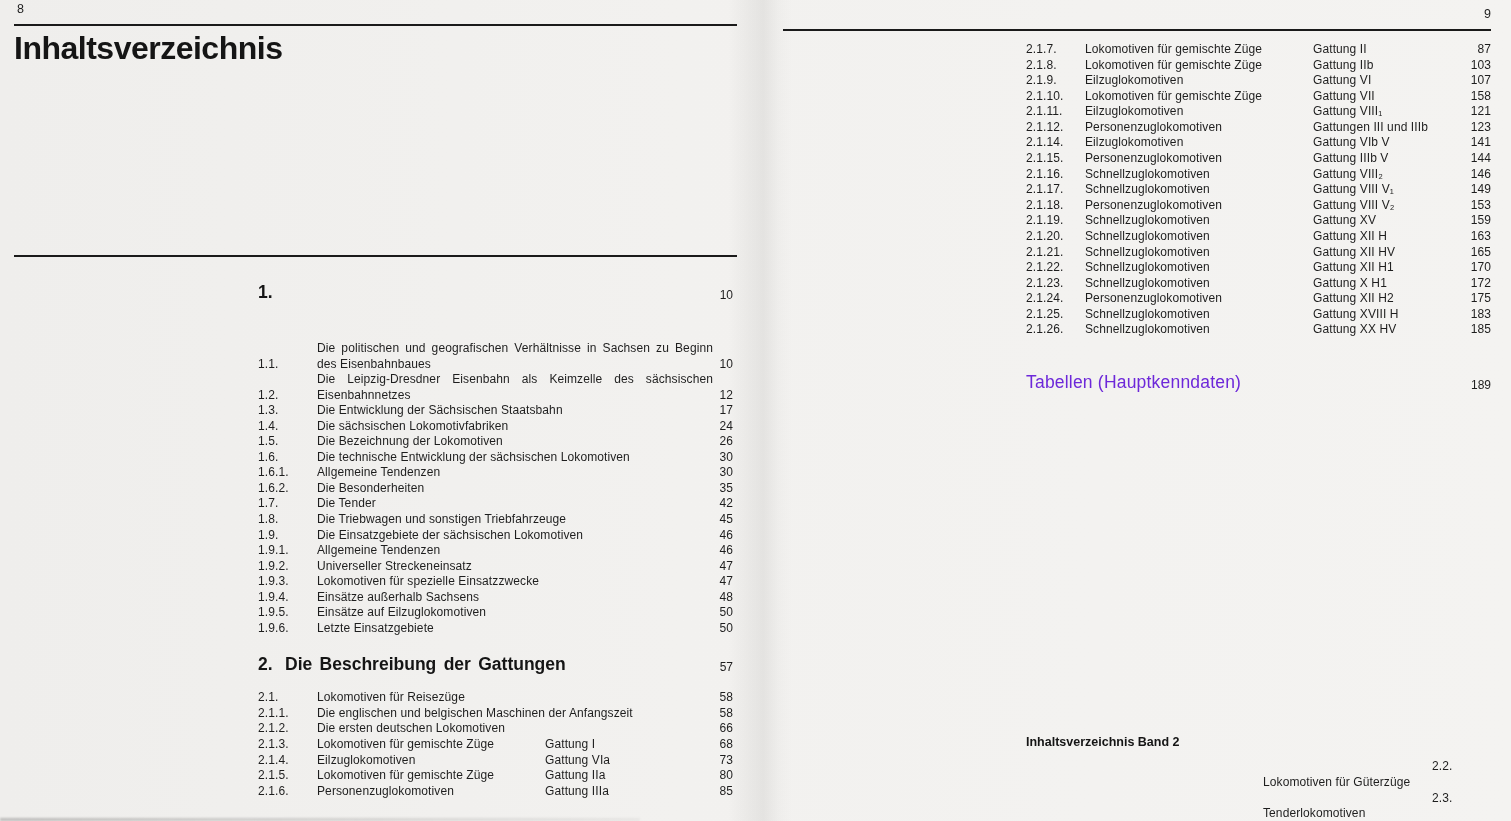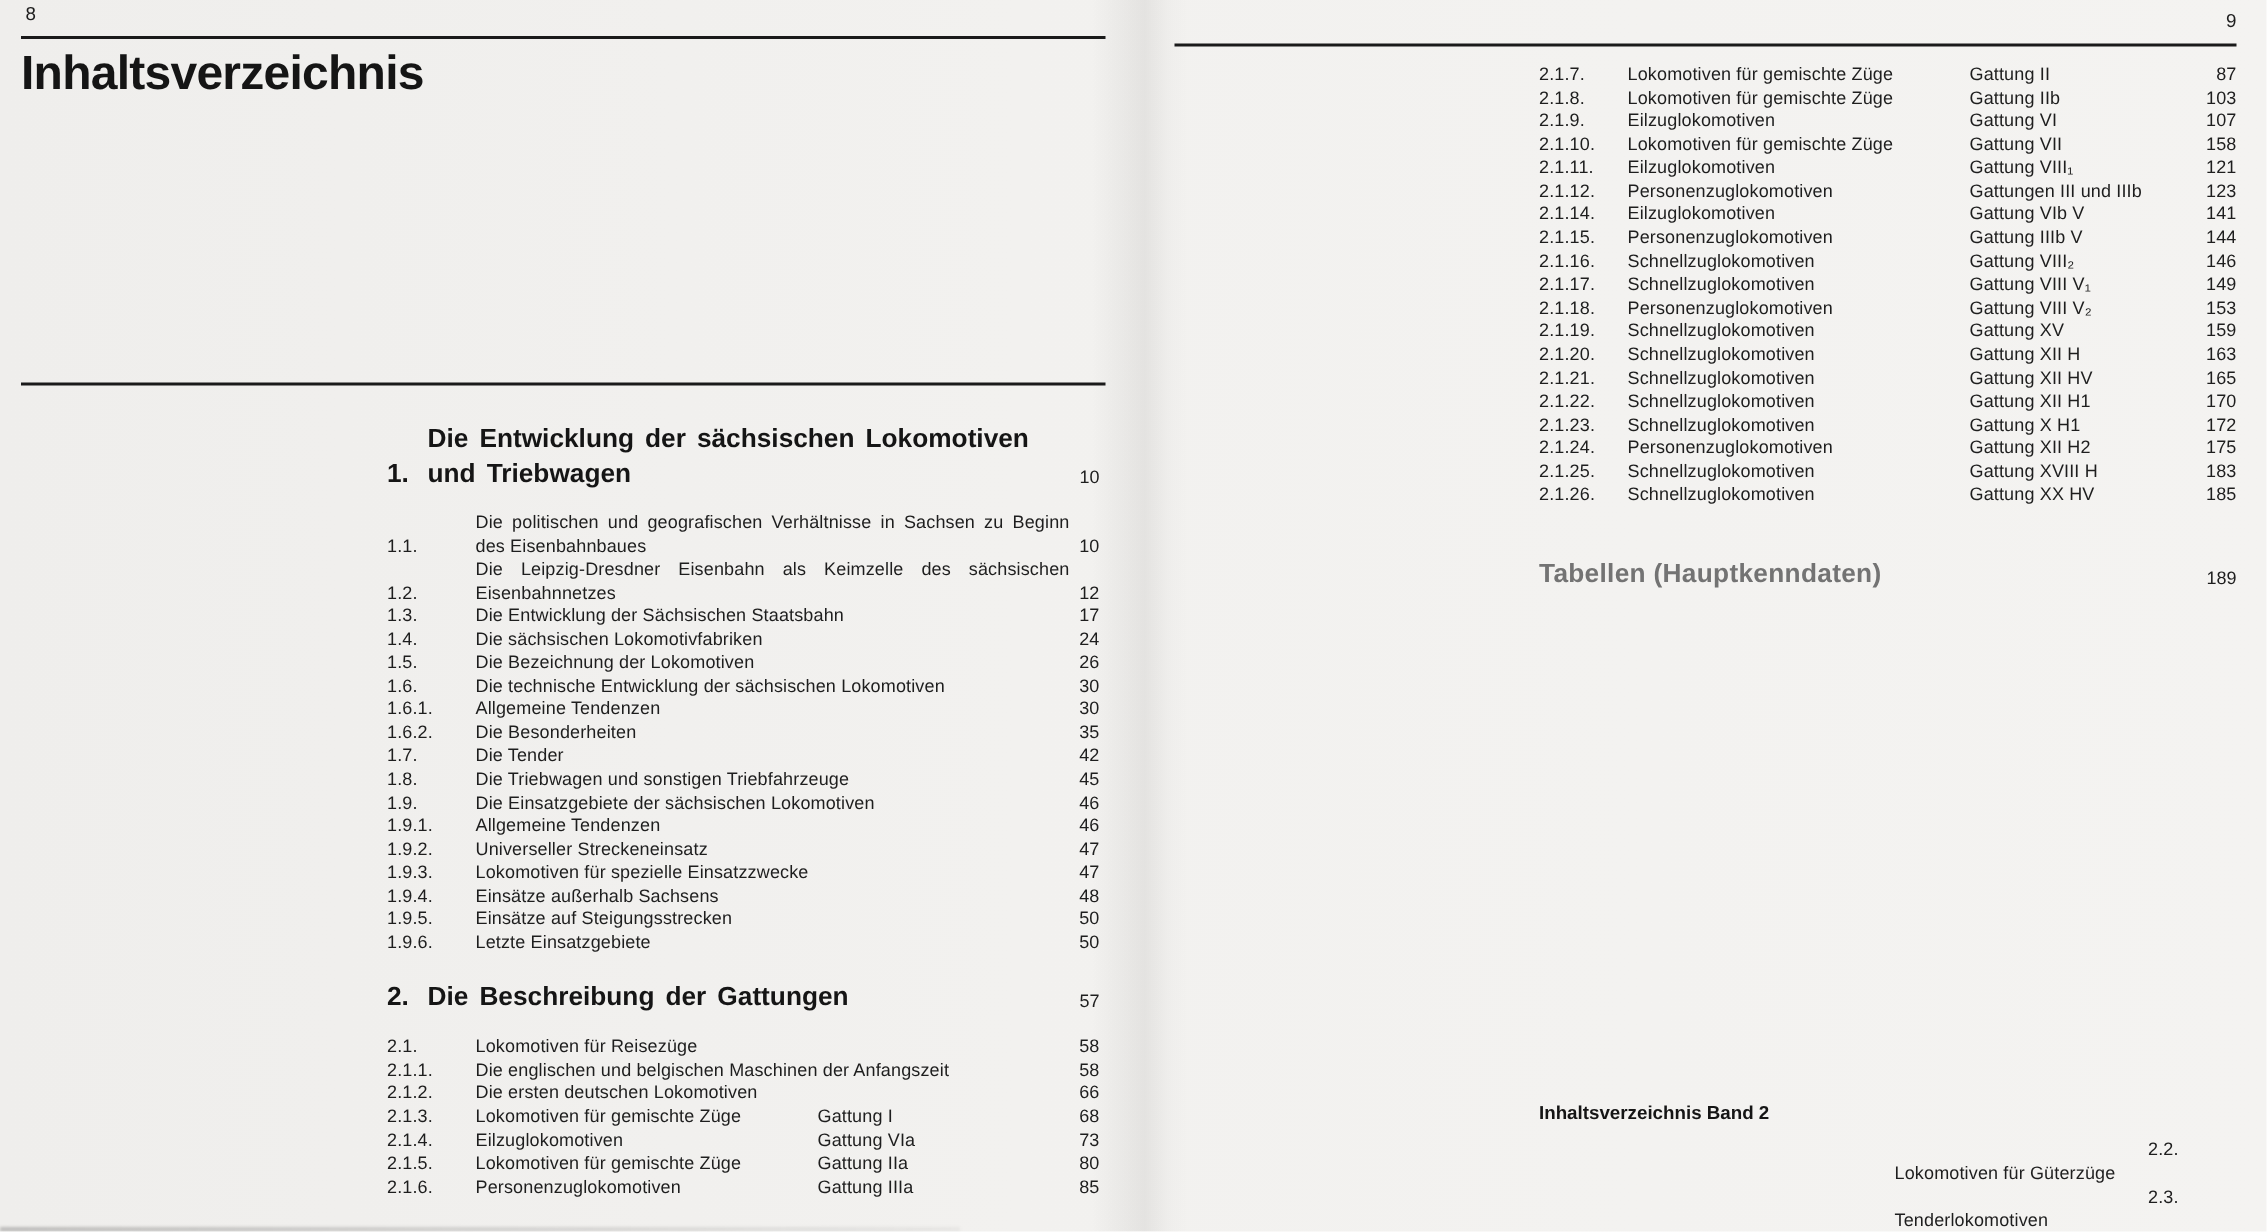--- a/index.html
+++ b/index.html
@@ -43,22 +43,22 @@
     font-weight: 700; font-size: 17.5px; line-height: 23px;
     word-spacing: 2.5px; color: #151515; white-space: nowrap;
   }
   .sh-num { width: 27px; flex: none; }
   .sh-line { display: block; }
   .sh-page {
     margin-left: auto; font-weight: 400; font-size: 12px;
     line-height: 18px; white-space: nowrap;
   }
   .tab-head-label {
-    font-weight: 700; font-size: 17.5px; line-height: 23px;
-    letter-spacing: 0.2px; color: #737373; white-space: nowrap;
+    font-weight: 400; font-size: 17.5px; line-height: 23px;
+    letter-spacing: 0.2px; color: #6d28d9; white-space: nowrap;
   }
   .band2-head {
     font-weight: 700; font-size: 12.5px; line-height: 16px;
     color: #151515; white-space: nowrap;
   }
 
   
   .gutter-shadow {
     left: 728px; top: 0; width: 64px; height: 821px;
     background: linear-gradient(90deg, rgba(60,58,55,0) 0%, rgba(60,58,55,0.05) 35%,
@@ -80,24 +80,20 @@
   <div class="abs folio" style="left:17px;top:2px;">8</div>
 
   <div class="abs rule" style="left:14px;top:24px;width:723px;"></div>
 
   <div class="abs book-title" style="left:14px;top:30px;">Inhaltsverzeichnis</div>
 
   <div class="abs rule" style="left:14px;top:255px;width:723px;"></div>
 
   <div class="abs sec-head" style="left:258px;top:281px;width:475px;">
     <span class="sh-num">1.</span>
-    <span class="sh-lines">
-      <span class="sh-line">Die Entwicklung der sächsischen Lokomotiven</span>
-      <span class="sh-line">und Triebwagen</span>
-    </span>
     <span class="sh-page">10</span>
   </div>
 
   <div class="abs toc-list list-1" style="left:258px;top:341px;width:475px;">
 
       <div class="row wrap">
         <span class="c-num">1.1.</span>
         <span class="c-desc">Die politischen und geografischen Verhältnisse in Sachsen zu Beginn des Eisenbahnbaues</span>
 
         <span class="c-page">10</span>
@@ -196,21 +192,21 @@
 
       <div class="row">
         <span class="c-num">1.9.4.</span>
         <span class="c-desc">Einsätze außerhalb Sachsens</span>
         <span class="c-gatt"></span>
         <span class="c-page">48</span>
       </div>
 
       <div class="row">
         <span class="c-num">1.9.5.</span>
-        <span class="c-desc">Einsätze auf Steigungsstrecken</span>
+        <span class="c-desc">Einsätze auf Eilzuglokomotiven</span>
         <span class="c-gatt"></span>
         <span class="c-page">50</span>
       </div>
 
       <div class="row">
         <span class="c-num">1.9.6.</span>
         <span class="c-desc">Letzte Einsatzgebiete</span>
         <span class="c-gatt"></span>
         <span class="c-page">50</span>
       </div>

